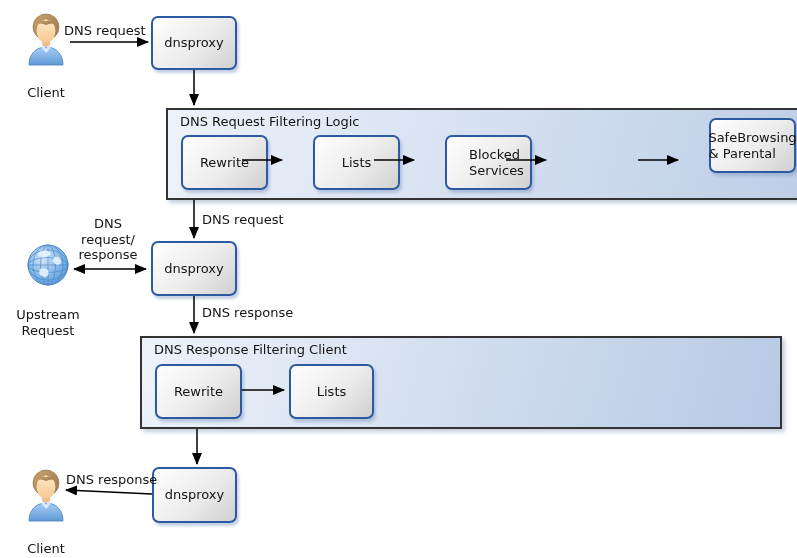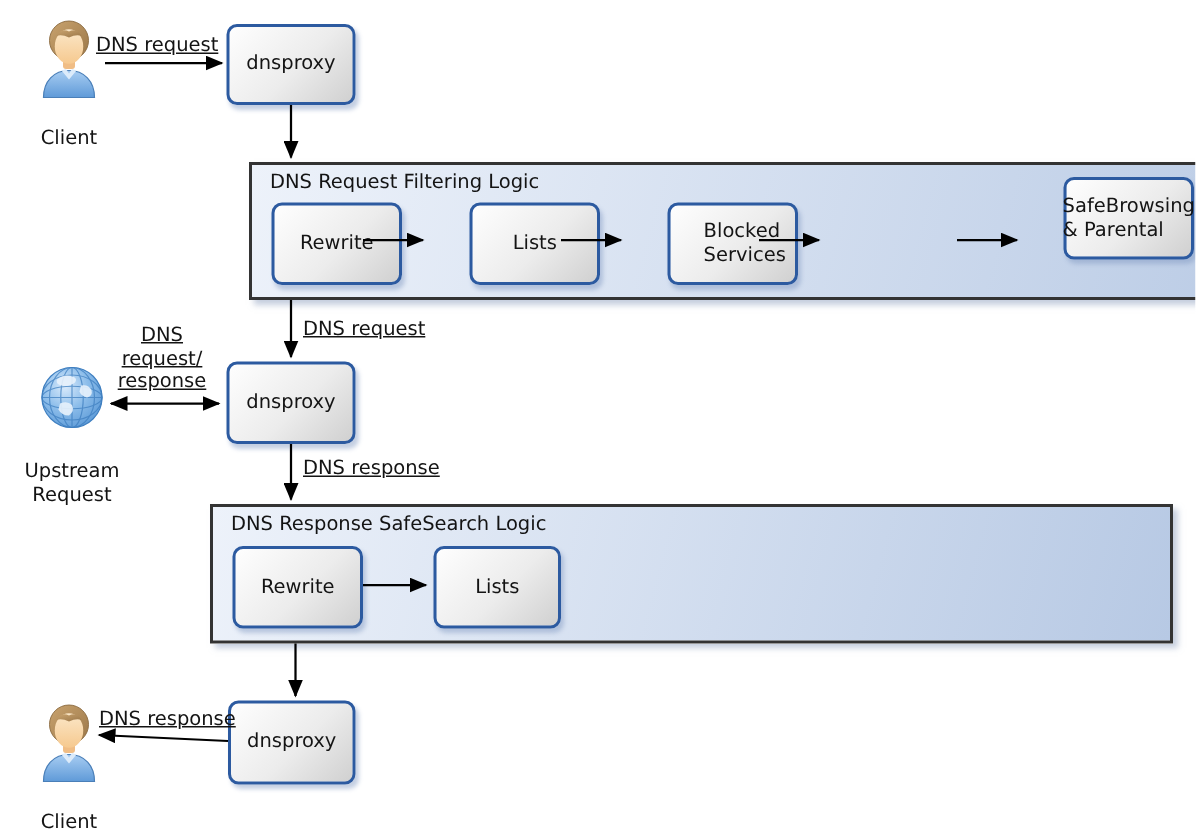--- a/index.html
+++ b/index.html
@@ -22,21 +22,21 @@
   
   .flow-container {
     position:absolute;
     border:2px solid var(--container-border, #333333);
     background:linear-gradient(105deg, var(--container-grad-a,#edf2fa) 0%, var(--container-grad-b,#b7c9e4) 100%);
     box-shadow:3px 3px 4px rgba(150,165,195,0.55);
   }
   .container-title {
     position:absolute; left:12px; top:4px; white-space:nowrap;
   }
-  .edge-label { position:absolute; white-space:pre-line; line-height:1.2;text-decoration:underline; }
+  .edge-label { position:absolute; white-space:pre-line; line-height:1.2; }
   .edge-label.centered { text-align:center; }
   .actor { position:absolute; display:flex; flex-direction:column; align-items:center; }
   .actor .actor-label { margin-top:19px; text-align:center; white-space:pre-line; line-height:1.2; }
   #arrow-layer { position:absolute; left:0; top:0; pointer-events:none; }
 </style>
 </head>
 <body>
 
 <div id="canvas">
 
@@ -102,21 +102,21 @@
         <path d="M12,10 Q17,6 22,8 Q26,9 24,12 Q20,15 15,14 Q11,13 12,10 Z"></path>
         <path d="M28,14 Q33,13 35,17 Q36,21 32,22 Q28,21 27,18 Z"></path>
         <path d="M14,26 Q19,24 22,27 Q24,31 20,34 Q15,34 13,30 Z"></path>
       </g>
     </svg>
     <div class="actor-label">Upstream
 Request</div>
   </div>
 
   <div class="flow-container" style="left:140px; top:336px; width:642px; height:93px;">
-    <div class="container-title">DNS Response SafeSearch Logic</div>
+    <div class="container-title">DNS Response Filtering Client</div>
     <div class="node-box" style="left:13px; top:26px; width:87px; height:55px;">Rewrite</div>
     <div class="node-box" style="left:147px; top:26px; width:85px; height:55px;">Lists</div>
   </div>
 
   <div class="actor" style="left:14px; top:468px; width:64px;">
     <svg width="38" height="54" viewBox="0 0 38 54">
       <circle cx="19" cy="15" r="13" fill="url(#hairG)" stroke="#8a6a40" stroke-width="0.6"></circle>
       <rect x="15" y="26" width="8" height="8" rx="2" fill="#f0bd85"></rect>
       <ellipse cx="19" cy="19" rx="9.5" ry="11.5" fill="url(#faceG)"></ellipse>
       <path d="M10.5,12 Q14,6.5 19,9 Q24,6.5 27.5,12 Q24,10.5 19,13 Q14,10.5 10.5,12 Z" fill="url(#hairG)"></path>

